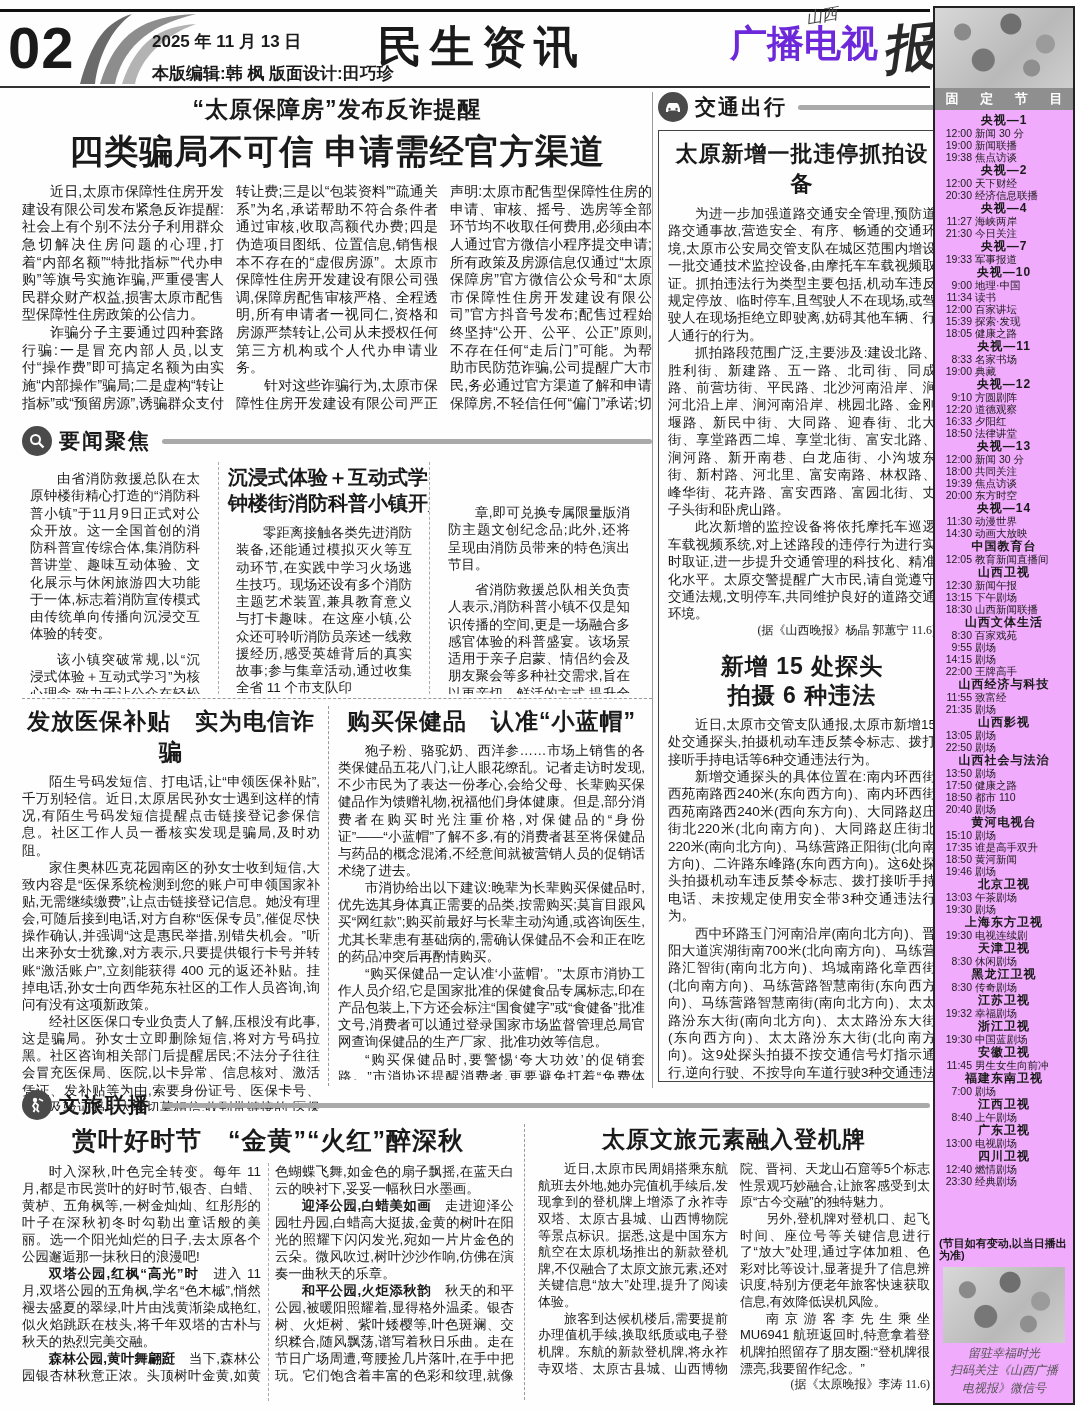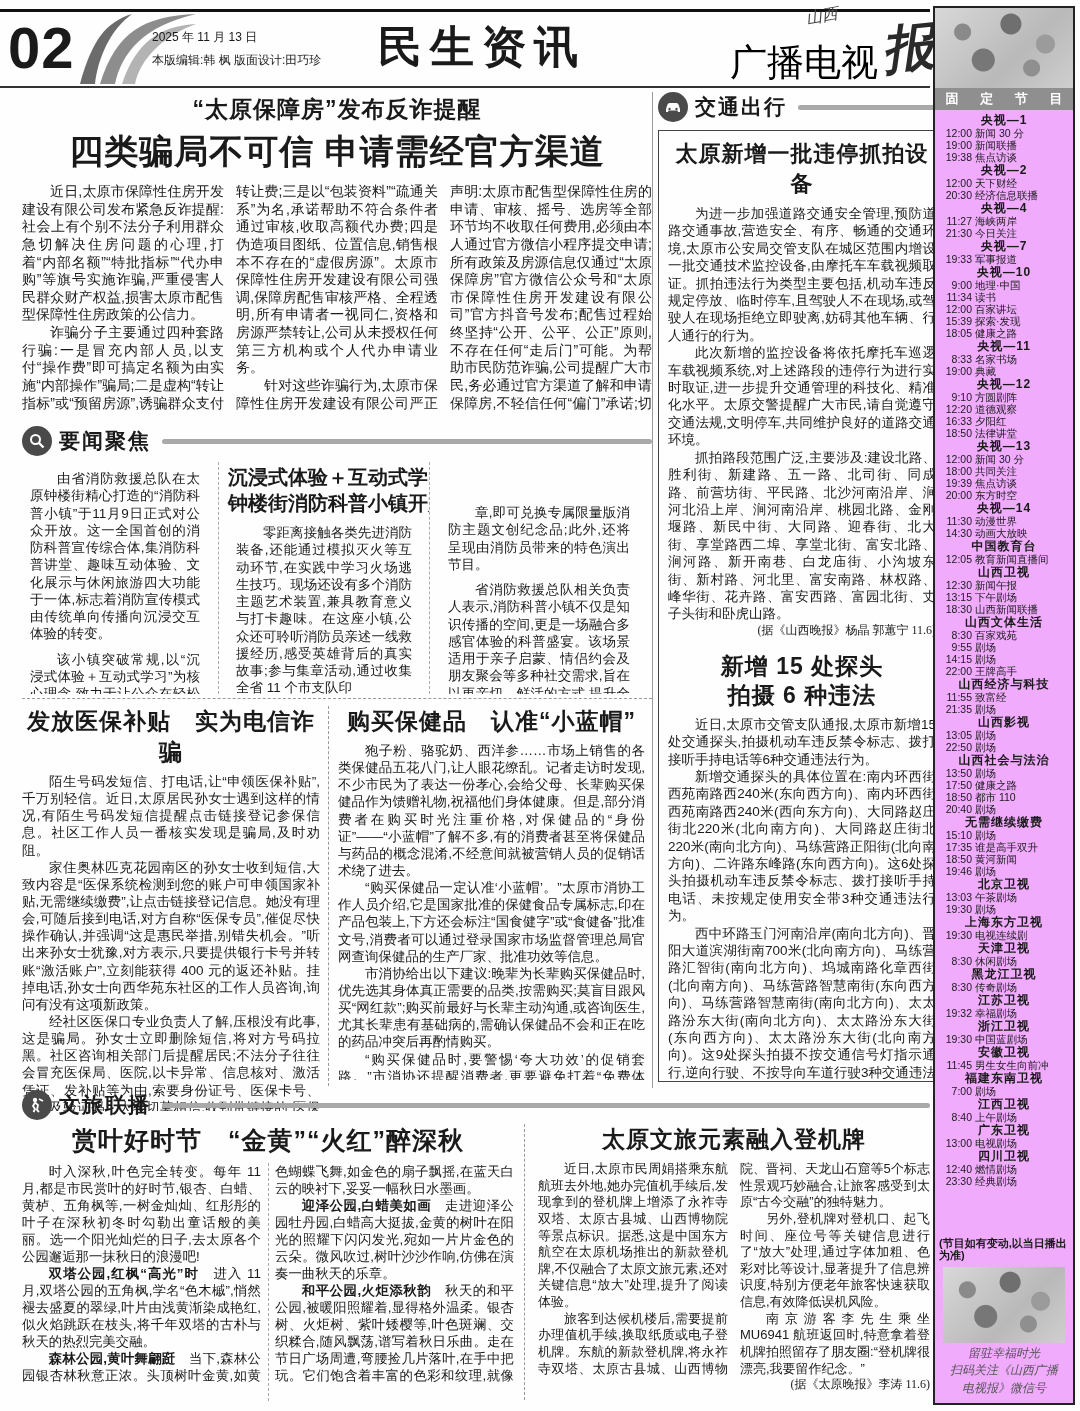--- a/index.html
+++ b/index.html
@@ -4,26 +4,26 @@
 <style>
   * { box-sizing: border-box; }
   html,body { margin:0; padding:0; background:#d9d9d9; }
   .page { position:relative; width:1080px; height:1411px; background:#fefefe;
           font-family:"Liberation Sans", sans-serif; color:#1a1a1a; overflow:hidden; margin:0 auto; }
 
   
   .top-rule { position:absolute; left:0; top:9px; width:930px; height:3px; background:#111; }
   .page-num { position:absolute; left:8px; top:14px; font-size:58px; font-weight:bold; letter-spacing:1px; }
   .swoosh { position:absolute; left:78px; top:12px; }
-  .date-block { position:absolute; left:152px; top:26px; font-size:12px; font-weight:normal; line-height:1.9; }
+  .date-block { position:absolute; left:152px; top:26px; font-size:17px; font-weight:bold; line-height:1.9; }
   .section-title { position:absolute; left:378px; top:18px; font-size:44px; font-weight:600; letter-spacing:8px; }
   .masthead { position:absolute; left:730px; top:14px; width:200px; height:62px; }
   .mh-shanxi { position:absolute; left:76px; top:-8px; font-size:16px; font-style:italic; color:#444;
                font-family:"Liberation Serif",serif; transform:rotate(-10deg); }
-  .mh-main { position:absolute; left:0; top:24px; font-size:37px; font-weight:400; color:#000000; letter-spacing:0; }
+  .mh-main { position:absolute; left:0; top:5px; font-size:37px; font-weight:700; color:#6d28d9; letter-spacing:0; }
   .mh-bao { position:absolute; left:152px; top:0px; font-size:52px; font-weight:bold; color:#2a2a2a;
             font-family:"Liberation Serif",serif; font-style:italic; transform:rotate(-6deg); }
   .header-rule { position:absolute; left:0; top:86px; width:930px; height:2px; background:#333; }
 
   
   .kicker { text-align:center; font-size:23px; font-weight:bold; letter-spacing:1px; }
   .big-headline { text-align:center; font-size:34px; font-weight:900; letter-spacing:1px; margin-top:4px; }
   .art-headline { text-align:center; font-size:23px; font-weight:900; letter-spacing:1px; }
   .art-body { font-size:13.5px; line-height:1.27; text-align:justify; overflow:hidden; }
   .art-body p { margin:0; text-indent:2em; }
@@ -144,22 +144,22 @@
             <circle cx="13.5" cy="12" r="1.2" fill="#4a4a4a"></circle>
           </svg>
       </span>
       <span class="badge-label">交通出行</span>
       <span class="badge-line"></span>
     </div>
     <div class="traffic-box">
       <div class="art-headline traffic-title">太原新增一批违停抓拍设备</div>
       <div class="art-body">
           <p>为进一步加强道路交通安全管理,预防道路交通事故,营造安全、有序、畅通的交通环境,太原市公安局交管支队在城区范围内增设一批交通技术监控设备,由摩托车车载视频取证。抓拍违法行为类型主要包括,机动车违反规定停放、临时停车,且驾驶人不在现场,或驾驶人在现场拒绝立即驶离,妨碍其他车辆、行人通行的行为。</p>
+          <p>抓拍路段范围广泛,主要涉及:建设北路、胜利街、新建路、五一路、北司街、同成路、前营坊街、平民路、北沙河南沿岸、涧河北沿上岸、涧河南沿岸、桃园北路、金刚堰路、新民中街、大同路、迎春街、北大街、享堂路西二埠、享堂北街、富安北路、涧河路、新开南巷、白龙庙街、小沟坡东街、新村路、河北里、富安南路、林权路、峰华街、花卉路、富安西路、富园北街、丈子头街和卧虎山路。</p>
           <p>此次新增的监控设备将依托摩托车巡逻车载视频系统,对上述路段的违停行为进行实时取证,进一步提升交通管理的科技化、精准化水平。太原交警提醒广大市民,请自觉遵守交通法规,文明停车,共同维护良好的道路交通环境。</p>
-          <p>抓拍路段范围广泛,主要涉及:建设北路、胜利街、新建路、五一路、北司街、同成路、前营坊街、平民路、北沙河南沿岸、涧河北沿上岸、涧河南沿岸、桃园北路、金刚堰路、新民中街、大同路、迎春街、北大街、享堂路西二埠、享堂北街、富安北路、涧河路、新开南巷、白龙庙街、小沟坡东街、新村路、河北里、富安南路、林权路、峰华街、花卉路、富安西路、富园北街、丈子头街和卧虎山路。</p>
           <p class="byline">(据《山西晚报》杨晶 郭蕙宁 11.6)</p>
         </div>
       <div class="art-headline tantou-title">
         <div>新增 15 处探头</div>
         <div>拍摄 6 种违法</div>
       </div>
       <div class="art-body">
           <p>近日,太原市交管支队通报,太原市新增15处交通探头,拍摄机动车违反禁令标志、拨打接听手持电话等6种交通违法行为。</p>
           <p>新增交通探头的具体位置在:南内环西街西苑南路西240米(东向西方向)、南内环西街西苑南路西240米(西向东方向)、大同路赵庄街北220米(北向南方向)、大同路赵庄街北220米(南向北方向)、马练营路正阳街(北向南方向)、二许路东峰路(东向西方向)。这6处探头拍摄机动车违反禁令标志、拨打接听手持电话、未按规定使用安全带3种交通违法行为。</p>
           <p>西中环路玉门河南沿岸(南向北方向)、晋阳大道滨湖街南700米(北向南方向)、马练营路汇智街(南向北方向)、坞城南路化章西街(北向南方向)、马练营路智慧南街(东向西方向)、马练营路智慧南街(南向北方向)、太太路汾东大街(南向北方向)、太太路汾东大街(东向西方向)、太太路汾东大街(北向南方向)。这9处探头拍摄不按交通信号灯指示通行,逆向行驶、不按导向车道行驶3种交通违法行为。</p>
@@ -208,22 +208,22 @@
           <p>陌生号码发短信、打电话,让“申领医保补贴”,千万别轻信。近日,太原居民孙女士遇到这样的情况,有陌生号码发短信提醒点击链接登记参保信息。社区工作人员一番核实发现是骗局,及时劝阻。</p>
           <p>家住奥林匹克花园南区的孙女士收到短信,大致内容是“医保系统检测到您的账户可申领国家补贴,无需继续缴费”,让点击链接登记信息。她没有理会,可随后接到电话,对方自称“医保专员”,催促尽快操作确认,并强调“这是惠民举措,别错失机会。”听出来孙女士犹豫,对方表示,只要提供银行卡号并转账“激活账户”,立刻能获得 400 元的返还补贴。挂掉电话,孙女士向西华苑东社区的工作人员咨询,询问有没有这项新政策。</p>
           <p>经社区医保口专业负责人了解,压根没有此事,这是骗局。孙女士立即删除短信,将对方号码拉黑。社区咨询相关部门后提醒居民;不法分子往往会冒充医保局、医院,以卡异常、信息核对、激活凭证、发补贴等为由,索要身份证号、医保卡号、密码及验证码。大家切莫相信,收到带链接的“医保短信”,一律视为诈骗,立即删除。</p>
         </div>
     </div>
     <div class="duo-div"></div>
     <div class="duo-right">
       <div class="art-headline">购买保健品　认准“小蓝帽”</div>
       <div class="art-body">
           <p>狍子粉、骆驼奶、西洋参……市场上销售的各类保健品五花八门,让人眼花缭乱。记者走访时发现,不少市民为了表达一份孝心,会给父母、长辈购买保健品作为馈赠礼物,祝福他们身体健康。但是,部分消费者在购买时光注重价格,对保健品的“身份证”——“小蓝帽”了解不多,有的消费者甚至将保健品与药品的概念混淆,不经意间就被营销人员的促销话术绕了进去。</p>
+          <p>市消协给出以下建议:晚辈为长辈购买保健品时,优先选其身体真正需要的品类,按需购买;莫盲目跟风买“网红款”;购买前最好与长辈主动沟通,或咨询医生,尤其长辈患有基础病的,需确认保健品不会和正在吃的药品冲突后再酌情购买。</p>
           <p>“购买保健品一定认准‘小蓝帽’。”太原市消协工作人员介绍,它是国家批准的保健食品专属标志,印在产品包装上,下方还会标注“国食健字”或“食健备”批准文号,消费者可以通过登录国家市场监督管理总局官网查询保健品的生产厂家、批准功效等信息。</p>
-          <p>市消协给出以下建议:晚辈为长辈购买保健品时,优先选其身体真正需要的品类,按需购买;莫盲目跟风买“网红款”;购买前最好与长辈主动沟通,或咨询医生,尤其长辈患有基础病的,需确认保健品不会和正在吃的药品冲突后再酌情购买。</p>
           <p>“购买保健品时,要警惕‘夸大功效’的促销套路。”市消协还提醒消费者,更要避免打着“免费体检”“免费旅游”等幌子的保健品推销活动,切实维护好自身合法权益。</p>
         </div>
     </div>
   </div>
 
   <div class="sec-wenlv badge">
     <span class="badge-icon">
       <svg width="18" height="18" viewBox="0 0 18 18">
           <circle cx="7" cy="4" r="2.2" fill="#fff"></circle>
           <path d="M7 6.5 L10 9 L9 14 L11 16" stroke="#fff" stroke-width="1.8" fill="none"></path>
@@ -435,21 +435,21 @@
           <span class="tv-title">健康之路</span>
         </div>
         <div class="tv-row">
           <span class="tv-time">18:50</span>
           <span class="tv-title">都市 110</span>
         </div>
         <div class="tv-row">
           <span class="tv-time">20:40</span>
           <span class="tv-title">剧场</span>
         </div>
-        <div class="tv-ch">无需继续缴费</div>
+        <div class="tv-ch">黄河电视台</div>
         <div class="tv-row">
           <span class="tv-time">15:10</span>
           <span class="tv-title">剧场</span>
         </div>
         <div class="tv-row">
           <span class="tv-time">17:35</span>
           <span class="tv-title">谁是高手双升</span>
         </div>
         <div class="tv-row">
           <span class="tv-time">18:50</span>

